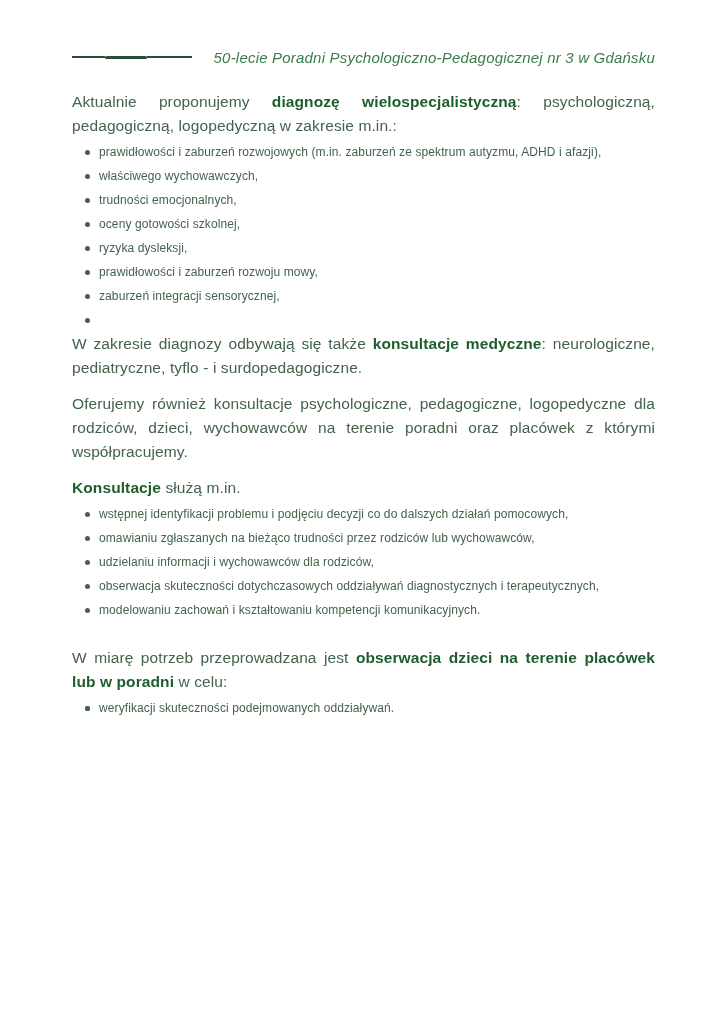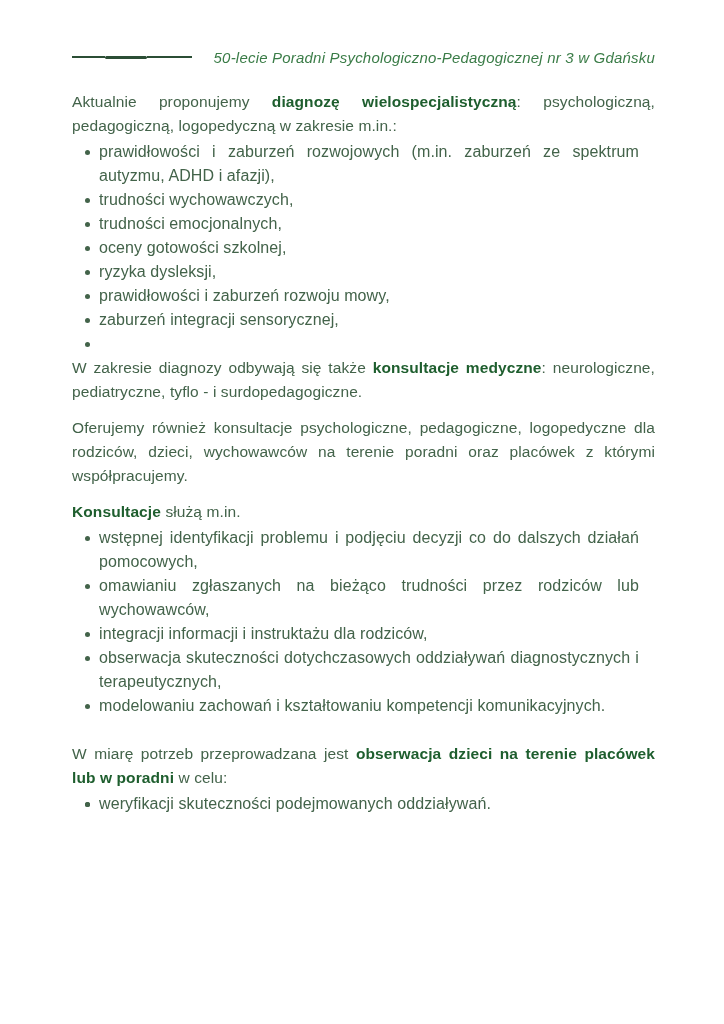--- a/index.html
+++ b/index.html
@@ -48,21 +48,21 @@
     letter-spacing: 0.1px;
   }
   p.body.first { margin-top: 22px; }
   p.body.lead { margin-bottom: 2px; }
   strong.b, .b { font-weight: bold; color: var(--bold-text, #1e5e2e); }
   
   ul.blist {
     list-style: none;
     margin: 2px 16px 24px 0;
     padding: 0;
-    font-size: 16px;
+    font-size: 12px;
     line-height: 24px;
   }
   ul.blist li {
     position: relative;
     padding-left: 27px;
     text-align: justify;
     letter-spacing: 0.1px;
   }
   .dot {
     position: absolute;
@@ -85,39 +85,39 @@
       <span class="seg s2"></span>
       <span class="seg s3"></span>
     </div>
     <div class="hdr-title">50-lecie Poradni Psychologiczno-Pedagogicznej nr 3 w Gdańsku</div>
   </div>
 
   <p class="body first lead"><span>Aktualnie proponujemy </span><strong class="b">diagnozę wielospecjalistyczną</strong><span>: psychologiczną, pedagogiczną, logopedyczną w zakresie m.in.:</span></p>
 
   <ul class="blist">
     <li><span class="dot"></span><span>prawidłowości i zaburzeń rozwojowych (m.in. zaburzeń ze spektrum autyzmu, ADHD i afazji),</span></li>
-    <li><span class="dot"></span><span>trudności wychowawczych,</span></li>
+    <li><span class="dot"></span><span>właściwego wychowawczych,</span></li>
     <li><span class="dot"></span><span>trudności emocjonalnych,</span></li>
     <li><span class="dot"></span><span>oceny gotowości szkolnej,</span></li>
     <li><span class="dot"></span><span>ryzyka dysleksji,</span></li>
     <li><span class="dot"></span><span>prawidłowości i zaburzeń rozwoju mowy,</span></li>
     <li><span class="dot"></span><span>zaburzeń integracji sensorycznej,</span></li>
     <li><span class="dot"></span></li>
   </ul>
 
   <p class="body"><span>W zakresie diagnozy odbywają się także </span><strong class="b">konsultacje medyczne</strong><span>: neurologiczne, pediatryczne, tyflo - i surdopedagogiczne.</span></p>
 
   <p class="body"><span>Oferujemy również konsultacje psychologiczne, pedagogiczne, logopedyczne dla rodziców, dzieci, wychowawców na terenie poradni oraz placówek z którymi współpracujemy.</span></p>
 
   <p class="body lead"><strong class="b">Konsultacje</strong><span> służą m.in.</span></p>
 
   <ul class="blist">
     <li><span class="dot"></span><span>wstępnej identyfikacji problemu i podjęciu decyzji co do dalszych działań pomocowych,</span></li>
     <li><span class="dot"></span><span>omawianiu zgłaszanych na bieżąco trudności przez rodziców lub wychowawców,</span></li>
-    <li><span class="dot"></span><span>integracji informacji i instruktażu dla rodziców,</span></li>
+    <li><span class="dot"></span><span>udzielaniu informacji i wychowawców dla rodziców,</span></li>
     <li><span class="dot"></span><span>obserwacja skuteczności dotychczasowych oddziaływań diagnostycznych i terapeutycznych,</span></li>
     <li><span class="dot"></span><span>modelowaniu zachowań i kształtowaniu kompetencji komunikacyjnych.</span></li>
   </ul>
 
   <p class="body lead"><span>W miarę potrzeb przeprowadzana jest </span><strong class="b">obserwacja dzieci na terenie placówek lub w poradni</strong><span> w celu:</span></p>
 
   <ul class="blist">
     <li><span class="dot"></span></li>
     <li><span class="dot"></span><span>weryfikacji skuteczności podejmowanych oddziaływań.</span></li>
   </ul>

